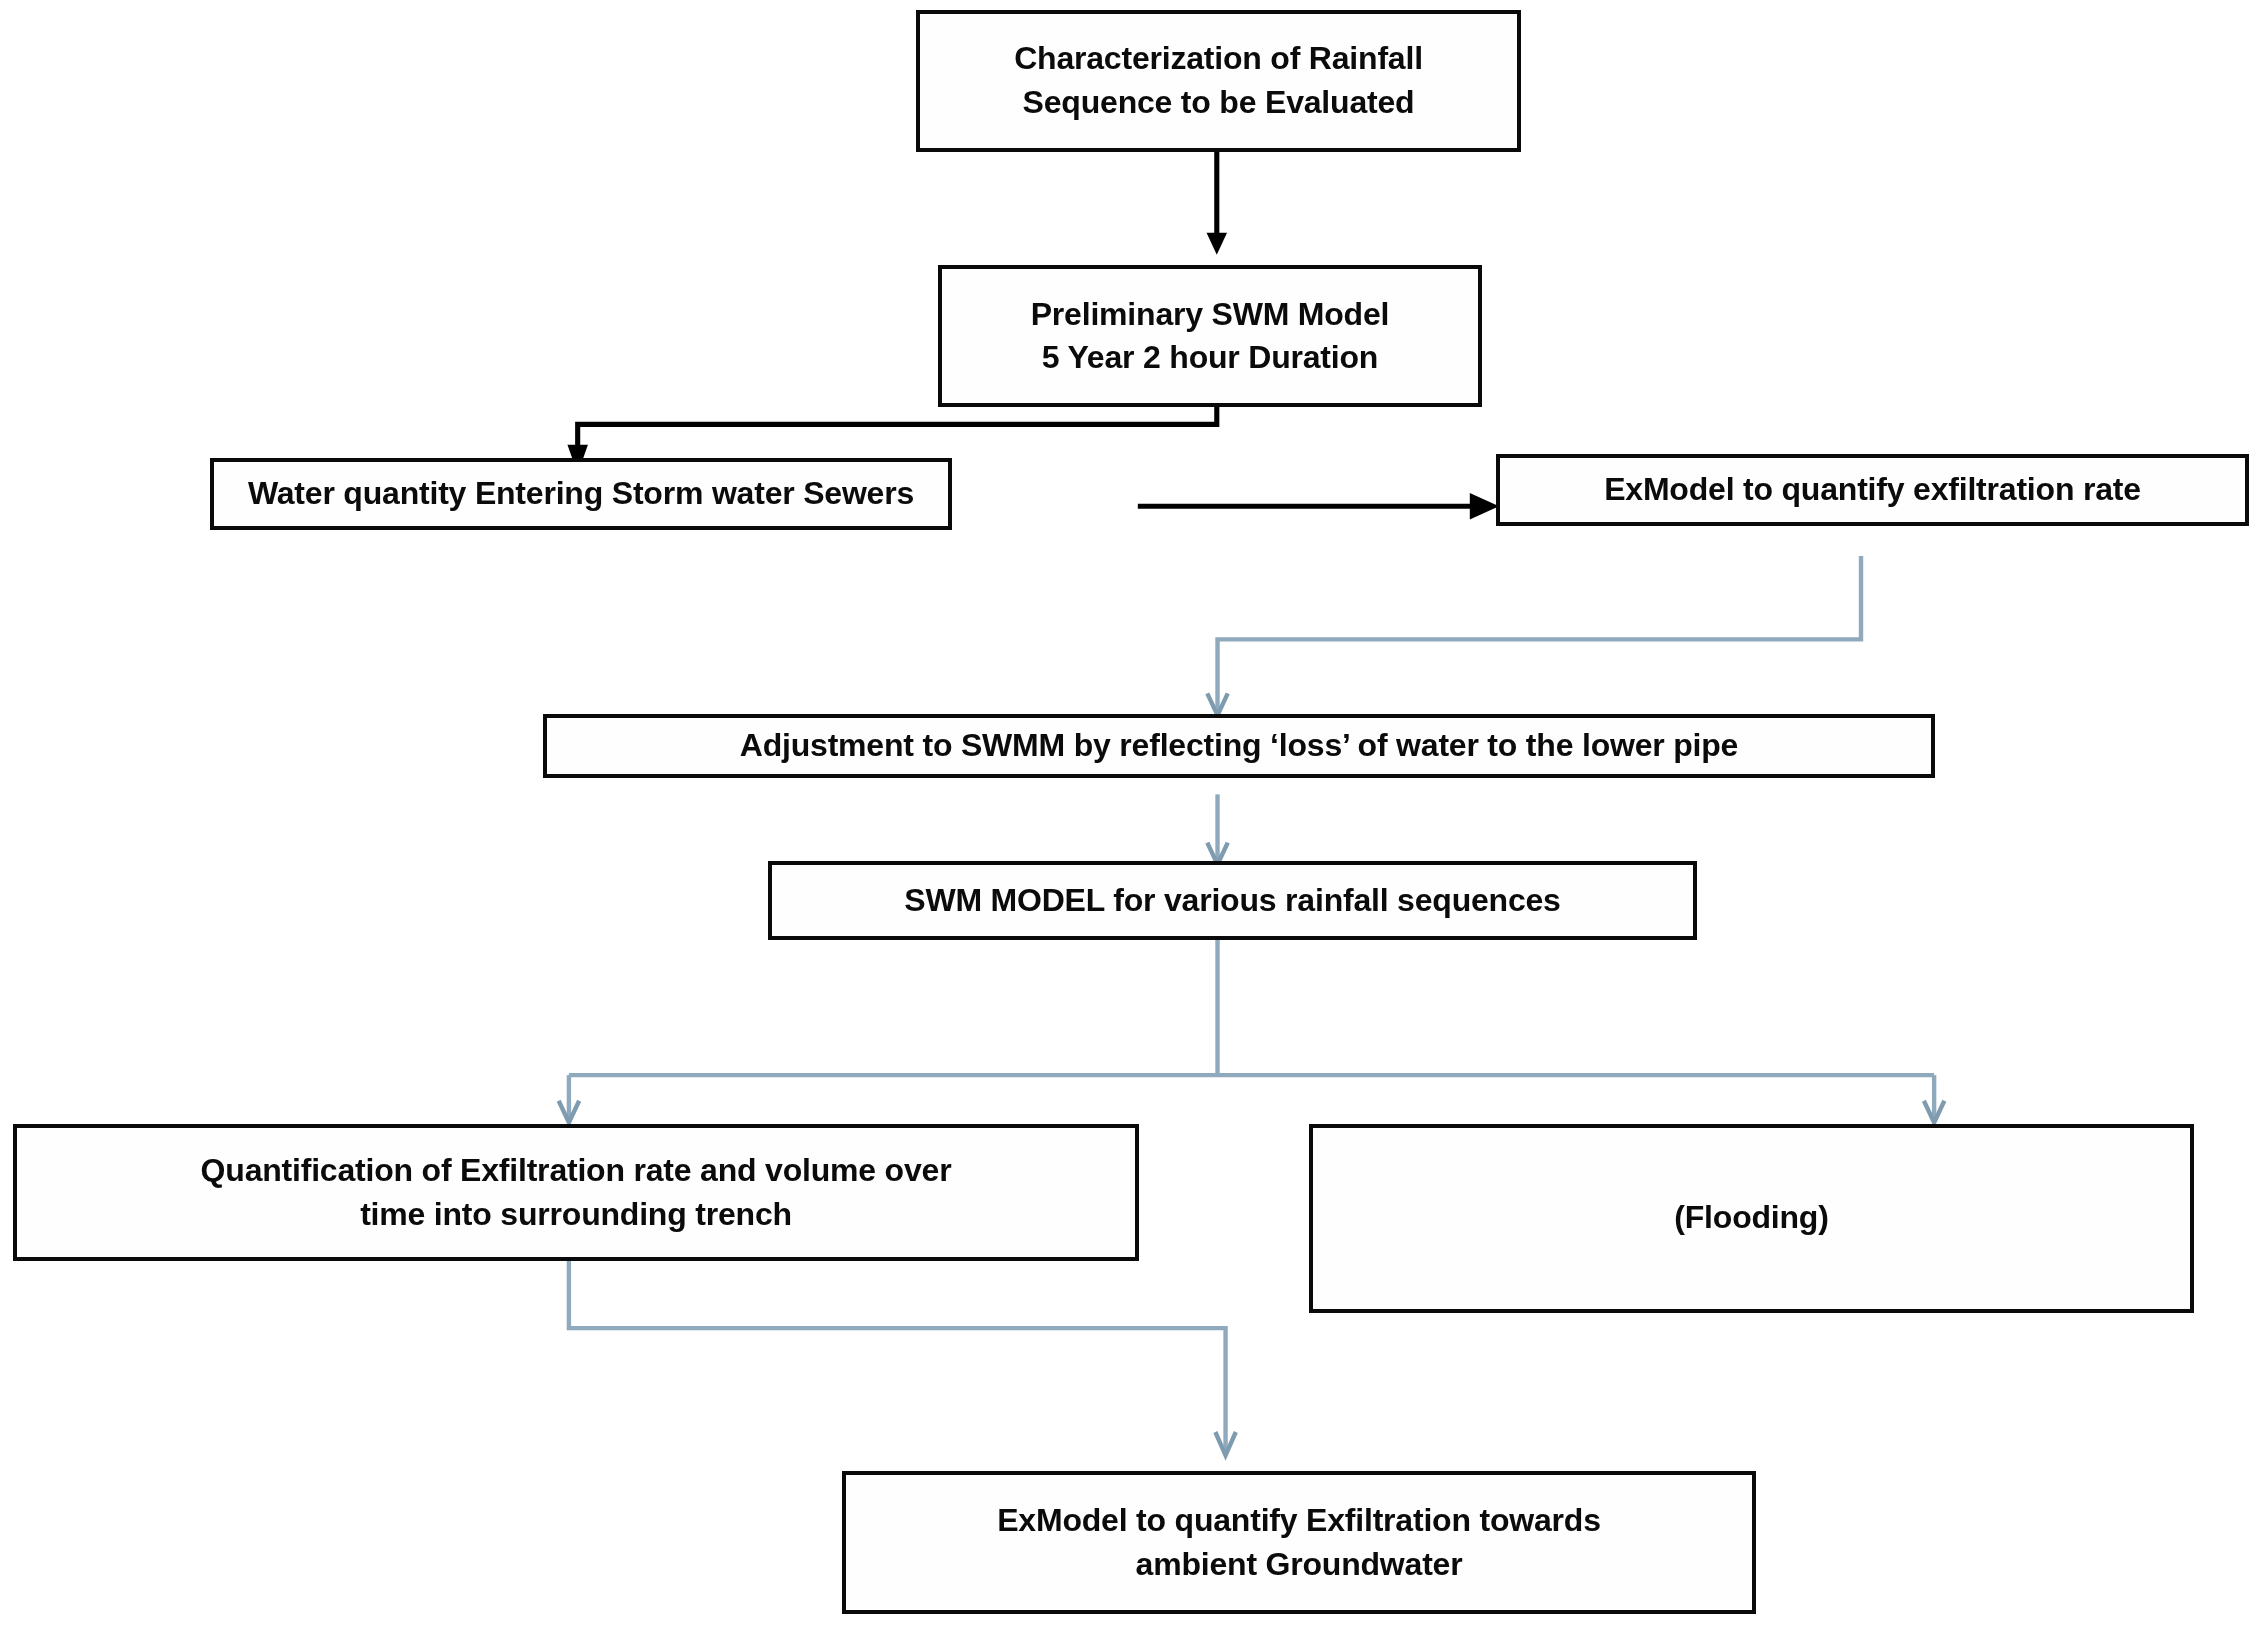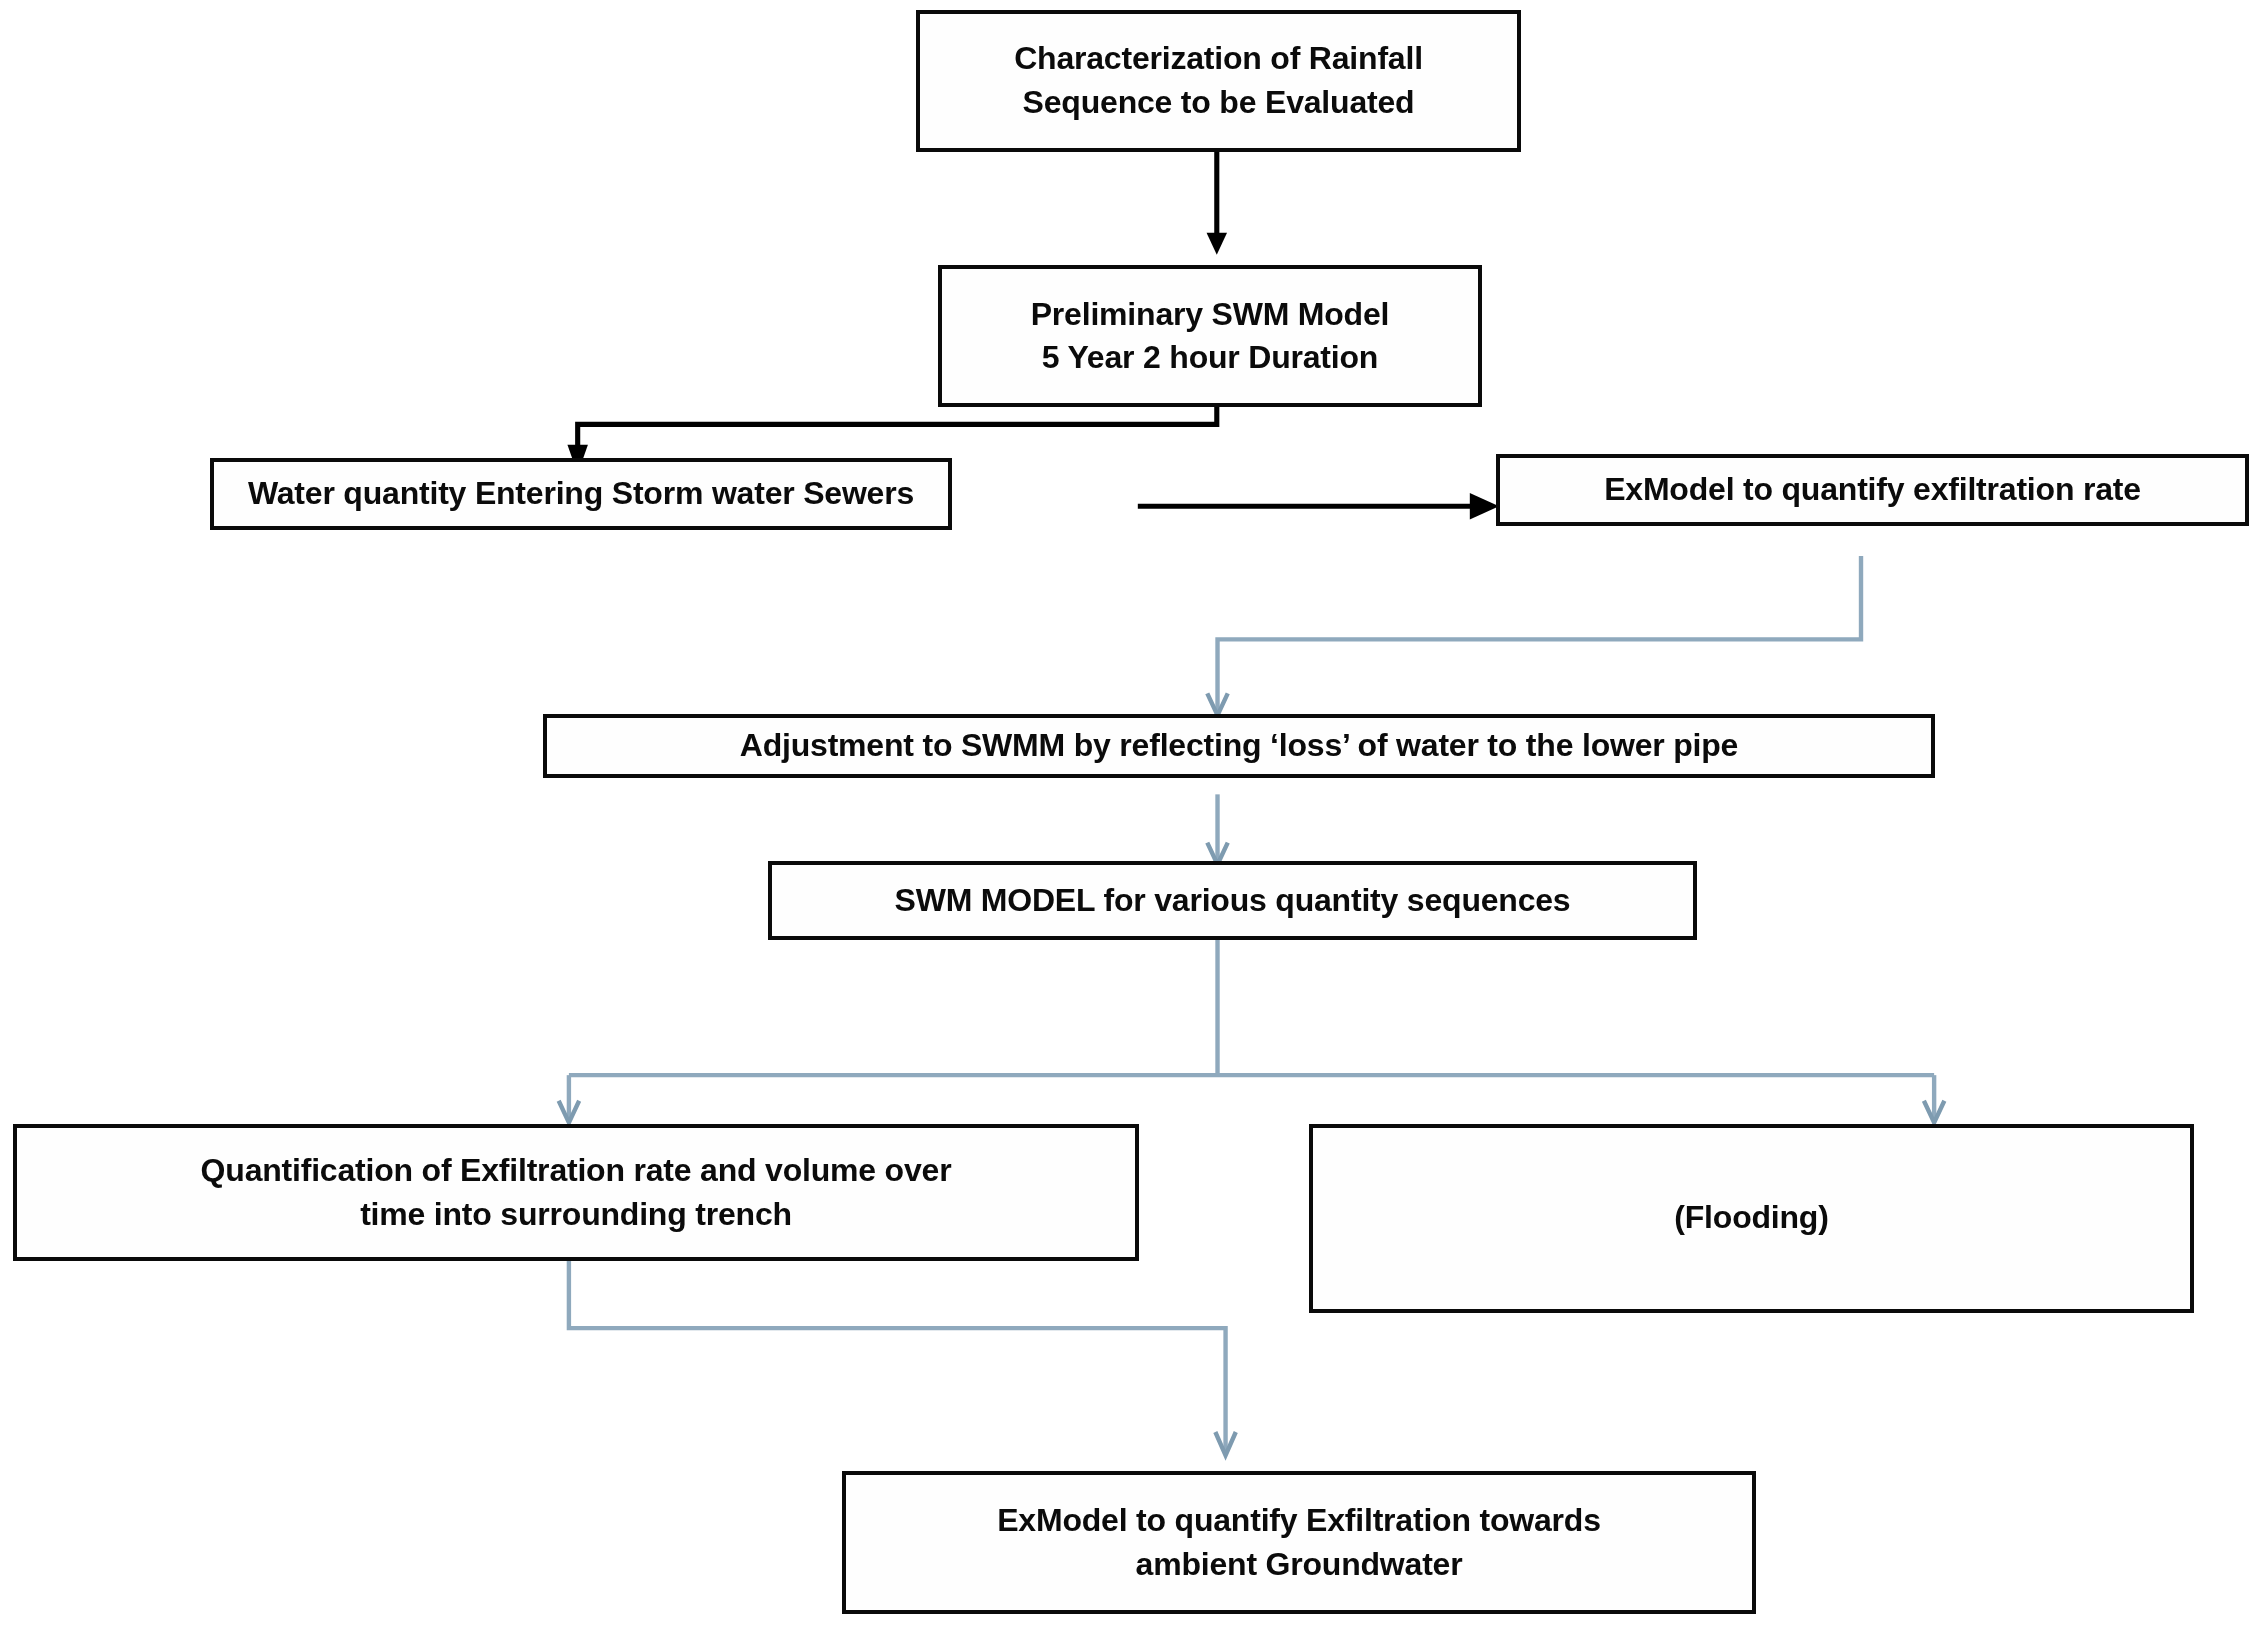--- a/index.html
+++ b/index.html
@@ -128,21 +128,21 @@
 
   <div class="node" style="left:1496px; top:454px; width:753px; height:72px;">
     <span class="label">ExModel to quantify exfiltration rate</span>
   </div>
 
   <div class="node" style="left:543px; top:714px; width:1392px; height:64px;">
     <span class="label">Adjustment to SWMM by reflecting ‘loss’ of water to the lower pipe</span>
   </div>
 
   <div class="node" style="left:768px; top:861px; width:929px; height:79px;">
-    <span class="label">SWM MODEL for various quantity sequences</span>
+    <span class="label">SWM MODEL for various rainfall sequences</span>
   </div>
 
   <div class="node" style="left:13px; top:1124px; width:1126px; height:137px;">
     <span class="label">
       <span>Quantification of Exfiltration rate and volume over</span><br>
       <span>time into surrounding trench</span>
     </span>
   </div>
 
   <div class="node top-text" style="left:1309px; top:1124px; width:885px; height:189px;">

